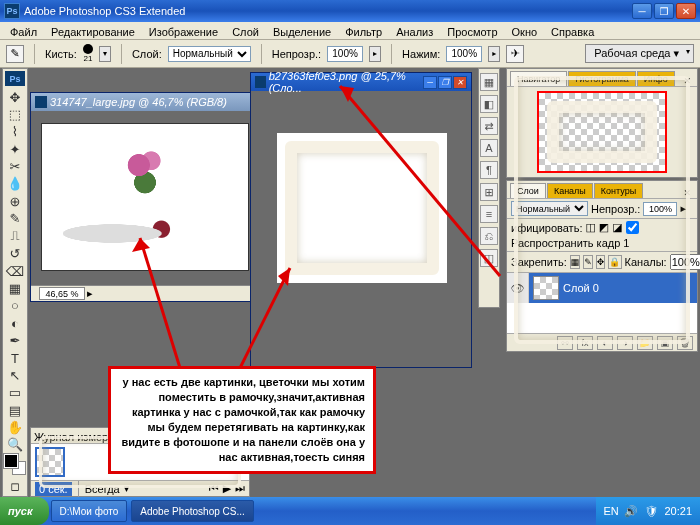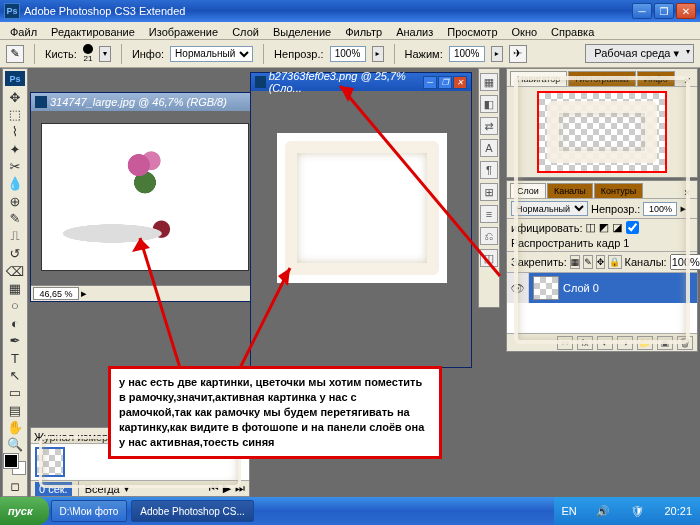--- a/index.html
+++ b/index.html
@@ -33,31 +33,31 @@
 .vstrip.left { left:478px; }
 .vstrip .btn { width:18px;height:18px;border:1px solid #999;background:#f0f0f0;margin:2px 0;display:flex;align-items:center;justify-content:center;font-size:11px;color:#555;}
 .docwin { position:absolute; border:1px solid #0a246a; background:#6b6b6b; }
 .docwin .dtitle { height:18px; background:linear-gradient(#2b6bd2,#1952b9); color:#fff; display:flex; align-items:center; padding:0 4px; font-size:10px;font-style:italic;}
 .docwin .dtitle .dicn { width:12px;height:12px;background:#0a3c6e;margin-right:3px;}
 .docwin .dbtns { margin-left:auto; display:flex; gap:1px;}
 .docwin .dbtn { width:14px;height:13px;background:#3b7eea;border:1px solid #154a9e;display:flex;align-items:center;justify-content:center;font-size:8px;color:#fff;}
 .docwin .dbtn.close { background:#d24b2b;}
 .docwin.inactive .dtitle { background:linear-gradient(#9db7d8,#7a97bd); }
 .docwin .canvas { position:absolute; background:#fff; }
-.docwin .status { position:absolute; bottom:0; left:0; right:0; height:16px; background:#ece9d8; border-top:1px solid #888; display:flex; align-items:center; padding:0 2px; font-size:9px;}
+.docwin .status { position:absolute; bottom:0; left:0; right:0; height:16px; background:#ece9d8; border-top:1px solid #888; display:flex; align-items:center; padding:0 8px; font-size:9px;}
 .docwin .status input { width:46px; font-size:9px; border:1px solid #888; height:13px; text-align:center;}
 .checker { background-image: repeating-conic-gradient(#ccc 0 25%, #fff 0 50%); background-size: 12px 12px; }
 .frame-ov { position:absolute; left:8px; top:8px; right:8px; bottom:8px; border:12px solid rgba(245,240,225,0.9); border-radius:6px; box-shadow:inset 0 0 8px rgba(180,170,140,0.6);}
 .flower-img { background: linear-gradient(#e8e8e8,#d8d8d8); position:relative;}
 .flower-img::before { content:""; position:absolute; left:35%; top:10%; width:30%; height:60%; background:radial-gradient(circle at 40% 30%, #c85a9a 15%, transparent 16%), radial-gradient(circle at 60% 25%, #d87ab0 12%, transparent 13%), radial-gradient(circle at 50% 50%, #4a7a3a 20%, transparent 21%);}
 .flower-img::after { content:""; position:absolute; left:10%; bottom:10%; width:80%; height:30%; background:radial-gradient(ellipse at 30% 50%, #ddd 30%, transparent 31%), radial-gradient(circle at 60% 40%, #8a2030 8%, transparent 9%);}
 .right-panels { position:absolute; right:2px; top:0; width:192px; display:flex; flex-direction:column; gap:2px;}
 .panel { background:#ece9d8; border:1px solid #888; }
 .panel .tabs { height:18px; background:#ece9d8; border-bottom:1px solid #aaa; display:flex; align-items:flex-end; padding:0 3px;}
-.panel .tab { padding:2px 6px; font-size:9px; border:1px solid #999; border-bottom:none; background:#a16207; margin-right:1px; cursor:default;}
+.panel .tab { padding:2px 6px; font-size:9px; border:1px solid #999; border-bottom:none; background:#eab308; margin-right:1px; cursor:default;}
 .panel .tab.active { background:#f8f6ee; }
 .panel .tabs .close { margin-left:auto; font-size:9px; padding:0 3px;}
 .nav-thumb { width:130px; height:82px; margin:4px auto; border:2px solid #f00; position:relative;}
 .nav-thumb .inner { position:absolute; inset:0; }
 .nav-foot { display:flex; align-items:center; gap:4px; padding:2px 4px; border-top:1px solid #aaa;}
 .nav-foot .slider { flex:1; height:6px; background:#ddd; border:1px solid #999; position:relative;}
 .nav-foot .slider .knob { position:absolute; left:20%; top:-3px; width:8px; height:12px; background:#ccc; border:1px solid #666;}
 .layer-opts { display:flex; align-items:center; gap:3px; padding:2px 4px; font-size:9px; flex-wrap:wrap; border-bottom:1px solid #aaa;}
 .layer-opts select { font-size:9px; height:15px; border:1px solid #7f9db9;}
 .layer-opts input[type=text] { width:34px; font-size:9px; height:14px; border:1px solid #7f9db9; text-align:center;}
@@ -67,27 +67,27 @@
 .layer-row { display:flex; align-items:center; height:30px; background:#316ac5; color:#fff;}
 .layer-row .eye { width:22px; height:30px; background:#e8e8e8; color:#333; display:flex;align-items:center;justify-content:center; border-right:1px solid #ccc;}
 .layer-row .lthumb { width:26px; height:24px; margin:0 4px; border:1px solid #888;}
 .layer-foot { height:18px; border-top:1px solid #aaa; display:flex; align-items:center; justify-content:flex-end; gap:4px; padding:0 4px;}
 .layer-foot .lfb { width:16px;height:14px;border:1px solid #999;display:flex;align-items:center;justify-content:center;font-size:9px;color:#555;}
 .bottom-palette { position:absolute; left:30px; bottom:0; width:220px; height:70px; background:#ece9d8; border:1px solid #888;}
 .bottom-palette .tabs { height:16px; display:flex; align-items:flex-end; padding:0 3px; border-bottom:1px solid #aaa;}
 .bottom-palette .body { height:36px; background:#fff; display:flex; align-items:center; padding:2px;}
 .bottom-palette .body .th { width:30px;height:30px;border:2px solid #316ac5; margin:0 2px;}
 .bottom-palette .foot { height:16px; border-top:1px solid #aaa; display:flex; align-items:center; padding:0 4px; gap:4px; font-size:9px;}
-.annotation { position:absolute; left:108px; top:298px; width:334px; background:#fff; border:3px solid #d00; padding:6px 8px; font-size:12px; font-weight:bold; line-height:1.25; z-index:50;}
+.annotation { position:absolute; left:108px; top:298px; width:268px; background:#fff; border:3px solid #d00; padding:6px 8px; font-size:12px; font-weight:bold; line-height:1.25; z-index:50;text-align:right;}
 .arrow { position:absolute; pointer-events:none; z-index:49;}
 .taskbar { position:absolute; bottom:0; left:0; right:0; height:28px; background:linear-gradient(#3a8ee8,#245fc8,#2b6bd2); display:flex; align-items:center;}
 .taskbar .start { height:28px; padding:0 16px 0 8px; background:linear-gradient(#5ab45a,#2d8a2d); color:#fff; font-weight:bold; font-style:italic; display:flex;align-items:center; border-radius:0 12px 12px 0;}
 .taskbar .titem { height:22px; margin:0 2px; padding:0 8px; background:linear-gradient(#4a8ad8,#2b6bd2); border:1px solid #154a9e; color:#fff; display:flex;align-items:center; font-size:10px; border-radius:2px;}
 .taskbar .titem.active { background:linear-gradient(#2b5ba8,#1a4590);}
-.taskbar .tray { margin-left:auto; height:28px; background:linear-gradient(#2b9ae8,#1a7ad2); padding:0 8px; display:flex;align-items:center; gap:20px; color:#fff; font-size:10px;}
+.taskbar .tray { margin-left:auto; height:28px; background:linear-gradient(#2b9ae8,#1a7ad2); padding:0 8px; display:flex;align-items:center; gap:6px; color:#fff; font-size:10px;}
 .sep2 { width:1px;height:16px;background:#999;margin:0 2px;}
 </style>
 </head>
 <body>
 
 <div class="titlebar">
   <div class="ps-badge">Ps</div>
   <span>Adobe Photoshop CS3 Extended</span>
   <div class="wbtns">
     <div class="wbtn">─</div>
@@ -112,21 +112,21 @@
 <div class="optbar">
   <div class="icon">✎</div>
   <div class="sep"></div>
   <label>Кисть:</label>
   <div style="display:flex;flex-direction:column;align-items:center;">
     <div class="dot"></div>
     <span style="font-size:8px;">21</span>
   </div>
   <div class="chev">▾</div>
   <div class="sep"></div>
-  <label>Инфо:</label>
+  <label>Слой:</label>
   <select><option>Нормальный</option></select>
   <div class="sep"></div>
   <label>Непрозр.:</label>
   <input value="100%" style="">
   <div class="chev">▸</div>
   <div class="sep"></div>
   <label>Нажим:</label>
   <input value="100%" style="">
   <div class="chev">▸</div>
   <div class="icon">✈</div>

